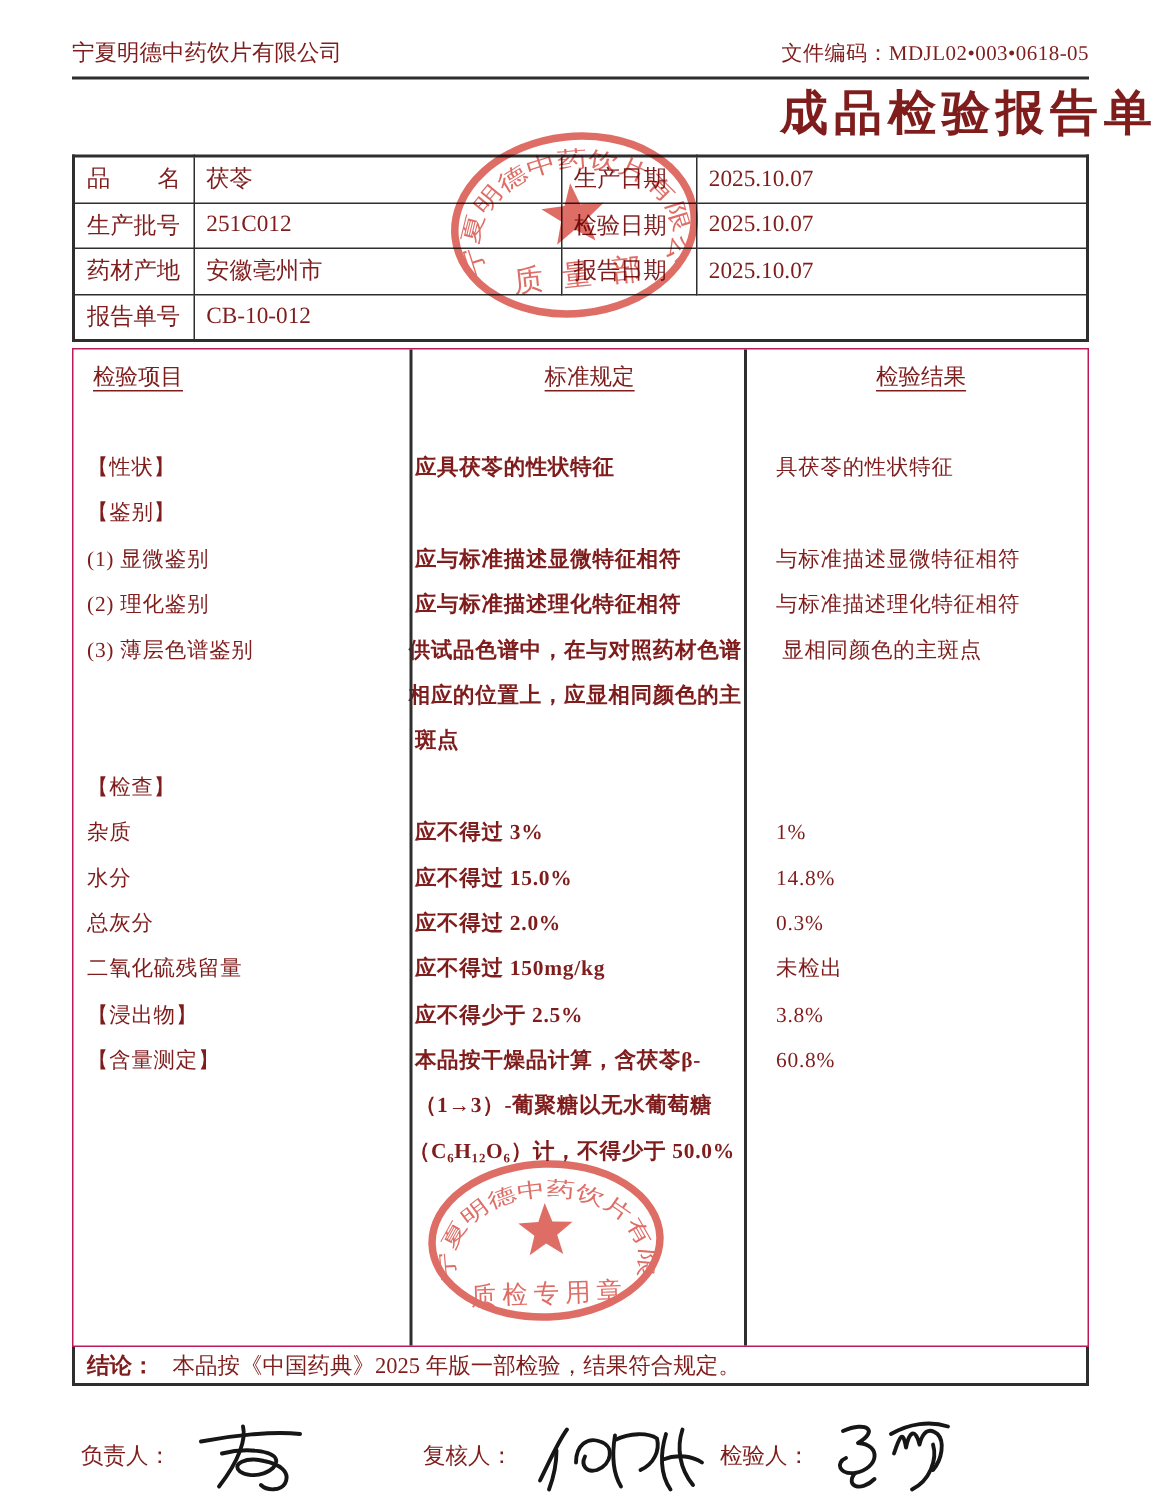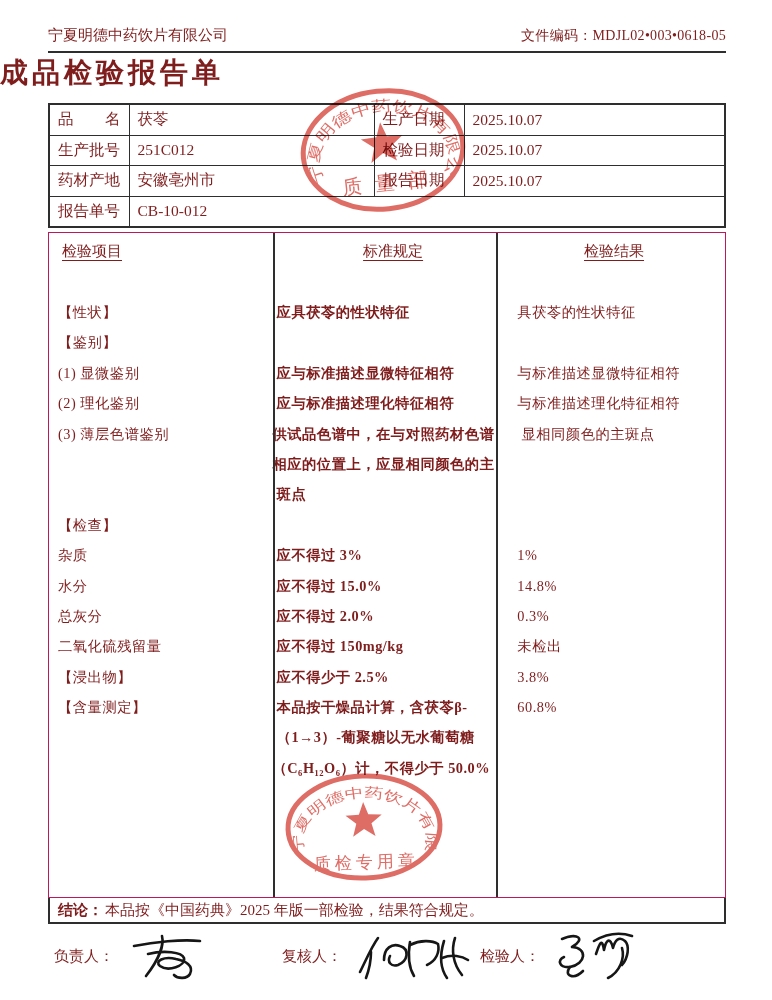--- a/index.html
+++ b/index.html
@@ -11,21 +11,21 @@
   
   .hdr{
     position:absolute; left:48px; top:26px; width:678px;
     display:flex; justify-content:space-between; align-items:flex-end;
     padding-bottom:6px; border-bottom:2px solid #2e2e2e;
     box-sizing:border-box; font-size:15px;
   }
   .hdr .code{font-size:14px; letter-spacing:0.3px;}
   .title{
     position:absolute; top:54px; left:0; width:100%;
-    text-align:left; font-size:28px; font-weight:bold; letter-spacing:4px;
+    text-align:right; font-size:32px; font-weight:bold; letter-spacing:4px;
   }
   
   table.t1{
     position:absolute; left:48px; top:103px; width:678px;
     border-collapse:collapse; table-layout:fixed; font-size:15.5px;
     border:2px solid #2e2e2e;
   }
   table.t1 td{
     border:1.5px solid #2e2e2e; height:29.5px; padding:0 8px;
     vertical-align:middle; white-space:nowrap; overflow:visible;
@@ -50,24 +50,24 @@
   .t2-row{display:flex; height:30.4px; line-height:30.4px; font-size:14.3px; letter-spacing:0.5px;}
   .t2-row .c1{width:226px; padding-left:9px;  box-sizing:border-box; white-space:nowrap;}
   .t2-row .c2{width:223px; padding-left:10px; box-sizing:border-box; white-space:nowrap;font-weight:bold;}
   .t2-row .c3{width:225px; padding-left:9px;  box-sizing:border-box; white-space:nowrap;margin-left:27px;}
   
   .concl{
     position:absolute; left:48px; top:898px; width:678px; height:26px;
     border:2px solid #2e2e2e; border-top:none; box-sizing:border-box;
     display:flex; align-items:center; font-size:15px; padding-left:8px;
   }
-  .concl b{font-weight:bold; margin-right:2px;}
+  .concl b{font-weight:bold; margin-right:12px;}
   
   .foot{position:absolute; left:48px; top:930px; width:678px; height:64px; font-size:15px;}
-  .sig-group{position:absolute; top:0; display:flex; align-items:flex-start;}
+  .sig-group{position:absolute; top:15px; display:flex; align-items:flex-start;}
   .sig-group .sig-label{line-height:52px;}
   .sig-group svg{margin-left:10px;}
   .g1{left:6px;} .g2{left:234px;} .g3{left:432px;}
   
   .stamp{position:absolute; mix-blend-mode:multiply; opacity:0.85;}
   .stamp-top{left:298px; top:86px; transform:rotate(-6deg);}
   .stamp-bottom{left:283px; top:771px; transform:rotate(-2deg);}
   .sig-svg path{fill:none; stroke:#161616; stroke-width:2.6; stroke-linecap:round; stroke-linejoin:round;}
 </style>
 </head>

